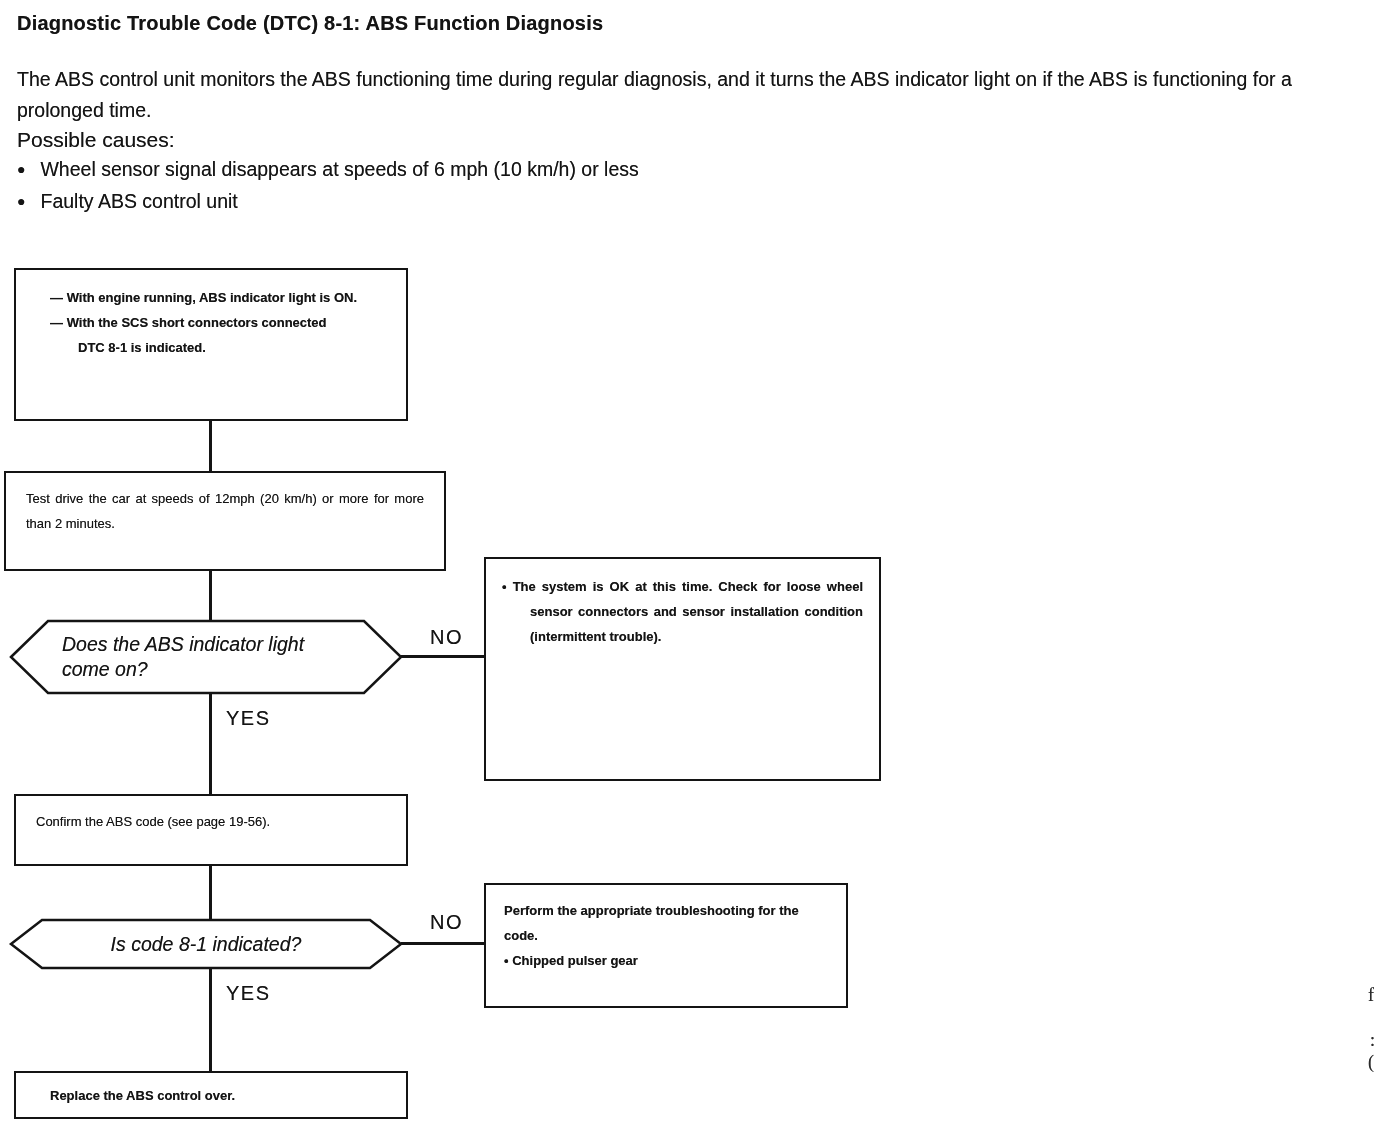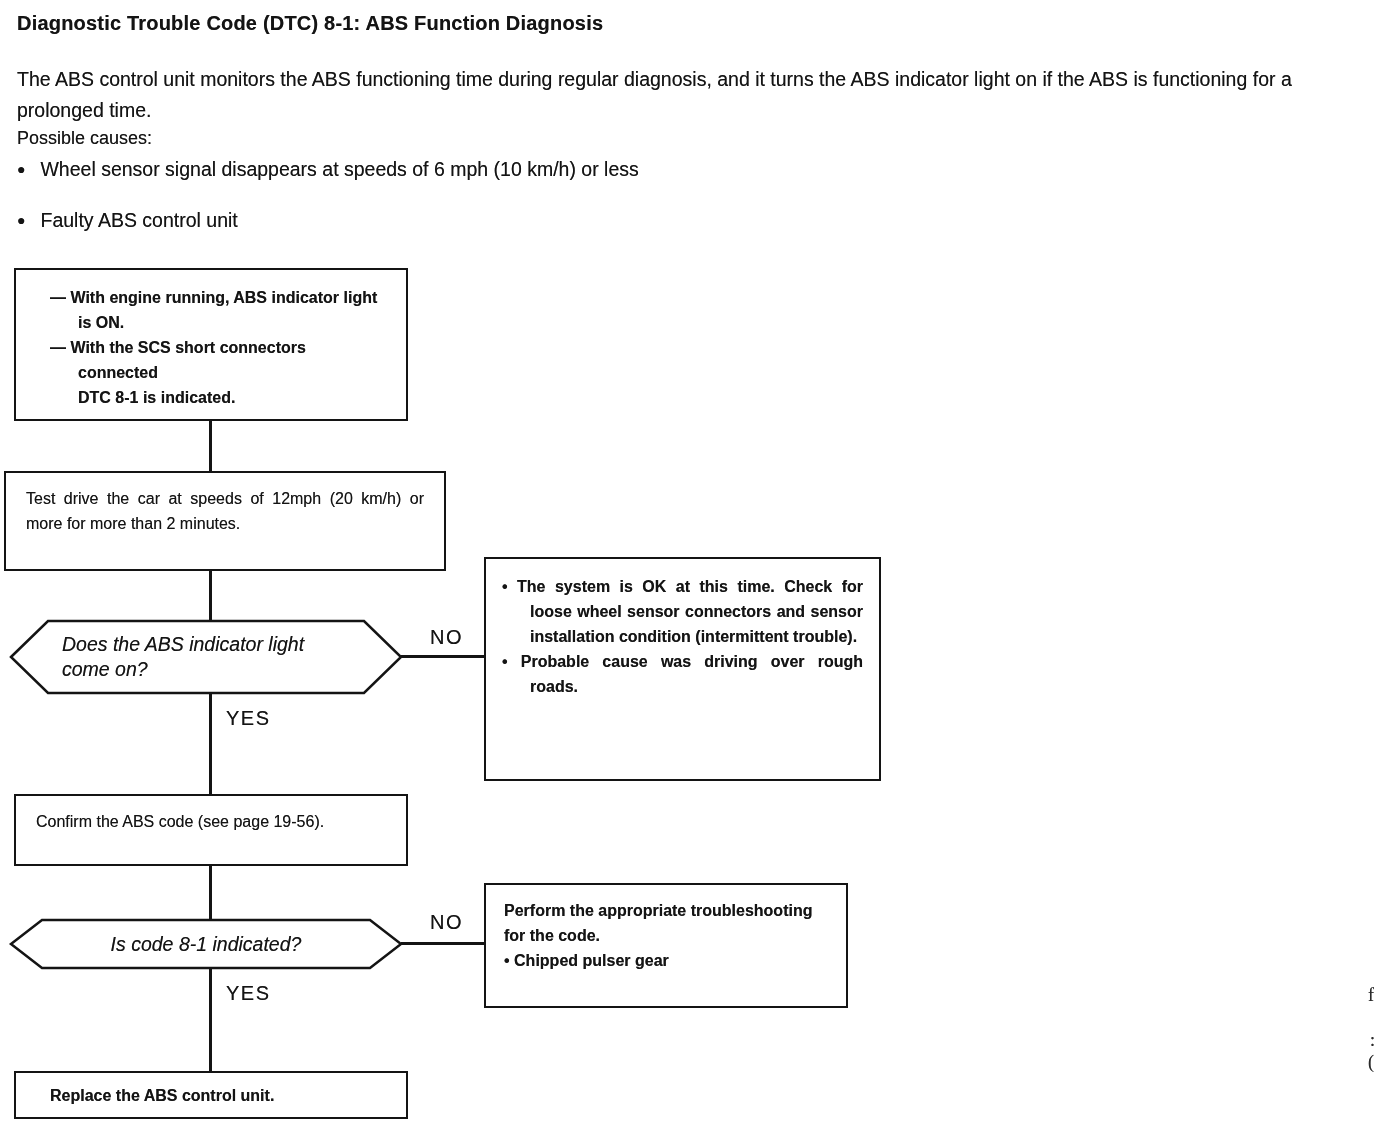--- a/index.html
+++ b/index.html
@@ -11,28 +11,28 @@
     text-shadow:0 0 0.5px rgba(0,0,0,0.55);
   }
   .doc-title {
     position:absolute; left:17px; top:12px;
     font-size:20px; font-weight:700; letter-spacing:0.2px;
   }
   .intro-text {
     position:absolute; left:17px; top:64px; width:1366px;
     font-size:19.5px; line-height:31px;
   }
-  .causes-label { position:absolute; left:17px; top:128px; font-size:18px; }
+  .causes-label { position:absolute; left:17px; top:128px; font-size:21px; }
   .cause-item { position:absolute; left:17px; font-size:19.5px; }
   .cause-item .bullet { font-size:14px; vertical-align:2px; margin-right:15px; }
 
   
   .node {
     position:absolute; border:2.5px solid #141414; background:#ffffff;
-    font-size:16px; line-height:25px;
+    font-size:13px; line-height:25px;
   }
   .start-box { left:14px; top:268px; width:394px; height:153px; padding:15px 16px 8px 34px; font-weight:700; }
   .hang { padding-left:28px; text-indent:-28px; }
   .note-line { padding-left:28px; }
   .test-box { left:4px; top:471px; width:442px; height:100px; padding:13px 20px 10px 20px; text-align:justify; }
   .confirm-box { left:14px; top:794px; width:394px; height:72px; padding:13px 20px 2px 20px; }
   .replace-box { left:14px; top:1071px; width:394px; height:48px; display:flex; align-items:center; padding-left:34px; font-weight:700; }
   .result-ok-box { left:484px; top:557px; width:397px; height:224px; padding:15px 16px 10px 16px; font-weight:700; }
   .result-ok-box .hang { text-align:justify; }
   .result-code-box { left:484px; top:883px; width:364px; height:125px; padding:13px 16px 10px 18px; font-weight:700; }
@@ -62,21 +62,21 @@
 <div class="page">
 
   <div class="doc-title">Diagnostic Trouble Code (DTC) 8-1: ABS Function Diagnosis</div>
 
   <div class="intro-text">The ABS control unit monitors the ABS functioning time during regular diagnosis, and it turns the ABS indicator light on if the ABS is functioning for a prolonged time.</div>
   <div class="causes-label">Possible causes:</div>
 
   <div class="cause-item" style="top:158px;">
     <span class="bullet">●</span><span>Wheel sensor signal disappears at speeds of 6 mph (10 km/h) or less</span>
   </div>
-  <div class="cause-item" style="top:190px;margin-top:19px;">
+  <div class="cause-item" style="top:190px;">
     <span class="bullet">●</span><span>Faulty ABS control unit</span>
   </div>
 
   <div class="vline" style="left:209px; top:419px; width:2.5px; height:54px;"></div>
   <div class="vline" style="left:209px; top:569px; width:2.5px; height:51px;"></div>
   <div class="vline" style="left:209px; top:694px; width:2.5px; height:102px;"></div>
   <div class="vline" style="left:209px; top:864px; width:2.5px; height:55px;"></div>
   <div class="vline" style="left:209px; top:969px; width:2.5px; height:104px;"></div>
   <div class="hline" style="left:401px; top:655px; width:85px; height:2.5px;"></div>
   <div class="hline" style="left:401px; top:942px; width:85px; height:2.5px;"></div>
@@ -100,23 +100,20 @@
     <div class="dtext">Does the ABS indicator light come on?</div>
   </div>
 
   <div class="edge-label" style="left:430px; top:626px;">NO</div>
   <div class="edge-label" style="left:226px; top:707px;">YES</div>
 
   <div class="node result-ok-box">
     <div class="hang">
       <span>•</span>&nbsp;<span>The system is OK at this time. Check for loose wheel sensor connectors and sensor installation condition (intermittent trouble).</span>
     </div>
-    <div class="hang">
-      <span>•</span>&nbsp;<span>Probable cause was driving over rough roads.</span>
-    </div>
   </div>
 
   <div class="node confirm-box">Confirm the ABS code (see page 19-56).</div>
 
   <div class="decision decision-code">
     <svg width="396" height="54" viewBox="0 0 396 54">
       <polygon points="3,27 34,3 362,3 393,27 362,51 34,51" fill="#ffffff" stroke="#141414" stroke-width="2.5"></polygon>
     </svg>
     <div class="dtext">Is code 8-1 indicated?</div>
   </div>
@@ -125,20 +122,20 @@
   <div class="edge-label" style="left:226px; top:982px;">YES</div>
 
   <div class="node result-code-box">
     <div>Perform the appropriate troubleshooting for the code.</div>
     <div class="hang">
       <span>•</span>&nbsp;<span>Chipped pulser gear</span>
     </div>
   </div>
 
   <div class="node replace-box">
-    <span>Replace the ABS control unit.</span>
+    <span>Replace the ABS control over.</span>
   </div>
 
   <div class="edge-mark" style="left:1368px; top:985px;">f</div>
   <div class="edge-mark" style="left:1370px; top:1030px;">:</div>
   <div class="edge-mark" style="left:1368px; top:1052px;">(</div>
 
 </div>
 
 </body></html>

